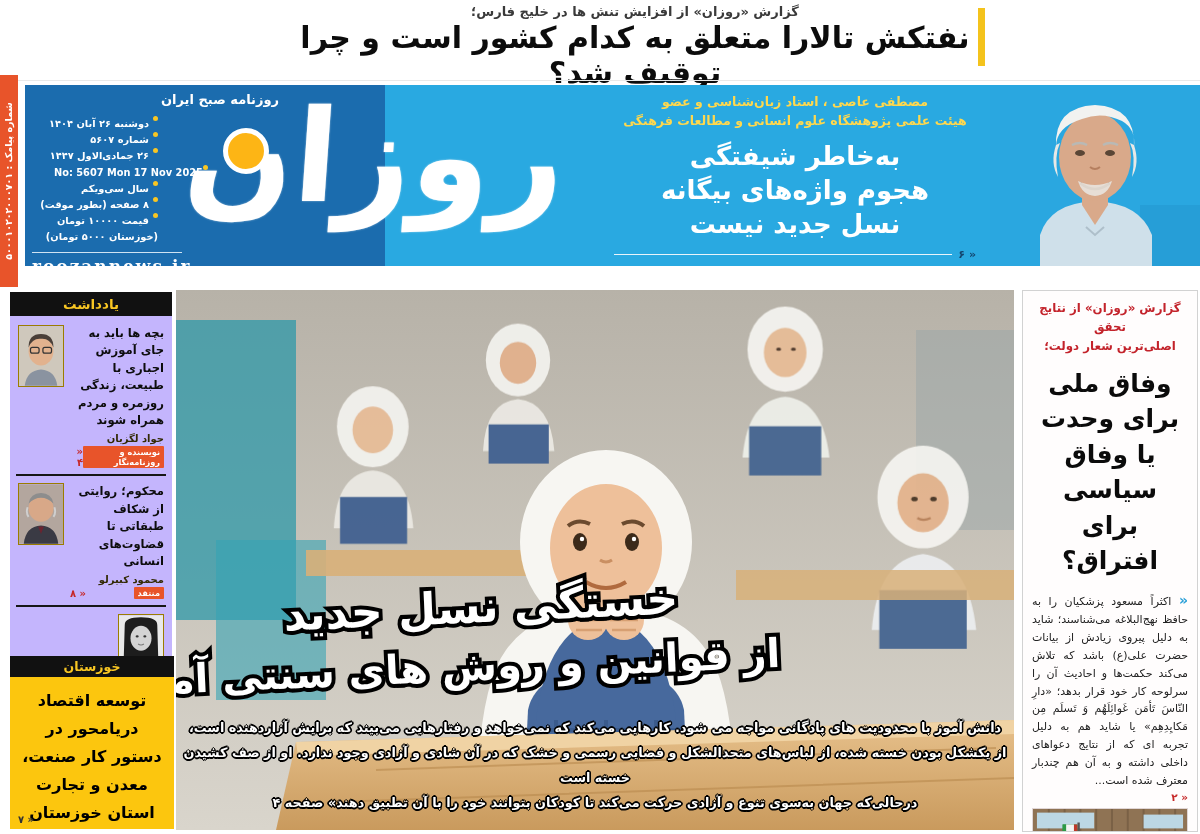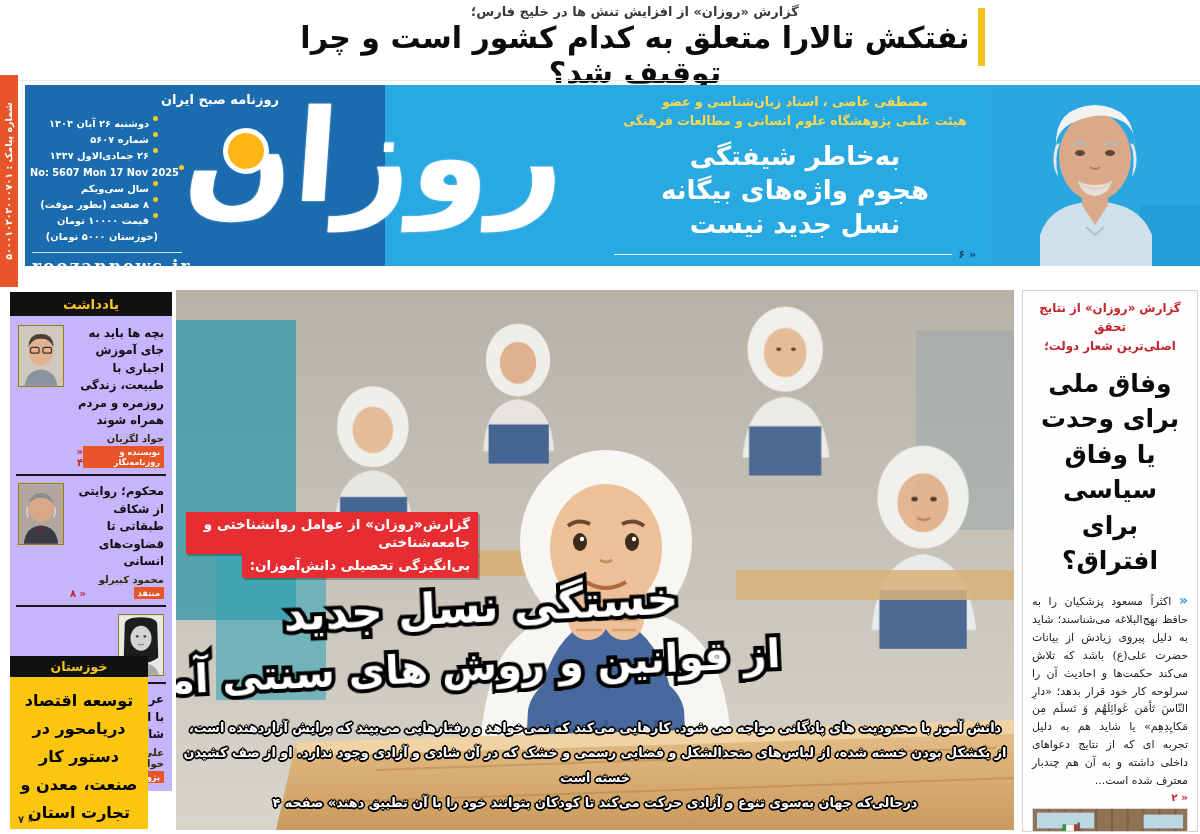--- a/index.html
+++ b/index.html
@@ -48,21 +48,21 @@
   .sb-item:last-child{border-bottom:none;}
   .sb-text{flex:1;min-width:0;}
   .sb-title{font-size:11.6px;font-weight:900;color:#0d0d0d;line-height:1.5;}
   .sb-author{font-size:10px;font-weight:bold;color:#332a05;margin-top:4px;}
   .sb-roleline{display:flex;justify-content:space-between;align-items:center;margin-top:2px;}
   .sb-role{font-size:8.2px;font-weight:bold;color:#fff;background:#e8542a;padding:1px 4px;border-radius:1px;}
   .sb-page{font-size:10px;font-weight:900;color:#c62828;}
   .sb-photo{width:46px;height:62px;flex:0 0 auto;border:1px solid #9b7d00;}
   .sb-photo svg{display:block;width:100%;height:100%;}
 
-  .khz{position:absolute;left:10px;top:656px;width:138px;}
+  .khz{position:absolute;left:10px;top:656px;width:164px;}
   .khz-header{background:#111;color:#f8c623;font-size:12.5px;font-weight:900;text-align:center;padding:3px 0;}
   .khz-body{background:#fcc60e;height:152px;position:relative;padding:10px 8px 4px;}
   .khz-title{font-size:16px;font-weight:900;color:#000000;text-align:center;line-height:1.75;}
   .khz-page{position:absolute;left:8px;bottom:4px;font-size:10px;font-weight:900;color:#333;}
 
   
   .photo{position:absolute;left:176px;top:290px;width:838px;height:540px;overflow:hidden;background:#cfcac0;}
   .photo svg.scene{position:absolute;left:0;top:0;width:100%;height:100%;}
   .badge{position:absolute;right:536px;left:10px;top:222px;}
   .badge .b-line{display:inline-block;background:#e62e32;color:#fff;font-size:13.5px;font-weight:900;padding:3px 8px;line-height:1.35;box-shadow:2px 2px 0 rgba(0,0,0,.25);}
@@ -111,21 +111,21 @@
         <span>دوشنبه ۲۶ آبان ۱۴۰۴</span>
       </div>
     <div class="d">
         <span class="dot"></span>
         <span>شماره ۵۶۰۷</span>
       </div>
     <div class="d">
         <span class="dot"></span>
         <span>۲۶ جمادی‌الاول ۱۴۴۷</span>
       </div>
-    <div class="d" style="direction:ltr;">
+    <div class="d" style="direction:ltr;margin-left:24px;">
         <span>No: 5607 Mon 17 Nov 2025</span>
         <span class="dot" style="margin-left:0;margin-right:4px;"></span>
       </div>
     <div class="d">
         <span class="dot"></span>
         <span>سال سی‌ویکم</span>
       </div>
     <div class="d">
         <span class="dot"></span>
         <span>۸ صفحه (بطور موقت)</span>
@@ -348,24 +348,20 @@
         <circle cx="412" cy="330" r="20" fill="#eec09a"></circle>
           <circle cx="448" cy="330" r="20" fill="#eec09a"></circle>
         <path d="M398 330 L428 330 M400 340 L426 340 M434 330 L462 330 M436 340 L460 340" stroke="#d79f72" stroke-width="2.4" fill="none"></path>
       </g>
 
       <path d="M120 452 L838 430 L838 540 L100 540 Z" fill="url(#desk)"></path>
       <path d="M120 452 L838 430 L838 444 L122 466 Z" fill="#f0d3a4"></path>
       <path d="M200 480 L820 458 M160 512 L838 488" stroke="#b98a4e" stroke-width="2" opacity=".6"></path>
     </svg>
 
-    <div class="badge">
-      <span class="b-line">گزارش«روزان» از عوامل روانشناختی و جامعه‌شناختی</span><br>
-      <span class="b-line b2">بی‌انگیزگی تحصیلی دانش‌آموزان:</span>
-    </div>
 
     <div class="main-hl">
       <div class="h1l">خستگی نسل جدید</div>
       <div class="h2l">از قوانین و روش های سنتی آموزش</div>
     </div>
 
     <div class="cap">
       <div>دانش آموز با محدودیت های پادگانی مواجه می شود. کارهایی می‌کند که نمی‌خواهد و رفتارهایی می‌بیند که برایش آزاردهنده است،</div>
       <div>از یکشکل بودن خسته شده، از لباس‌های متحدالشکل و فضایی رسمی و خشک که در آن شادی و آزادی وجود ندارد. او از صف کشیدن خسته است</div>
       <div>درحالی‌که جهان به‌سوی تنوع و آزادی حرکت می‌کند تا کودکان بتوانند خود را با آن تطبیق دهند» صفحه ۴</div>

